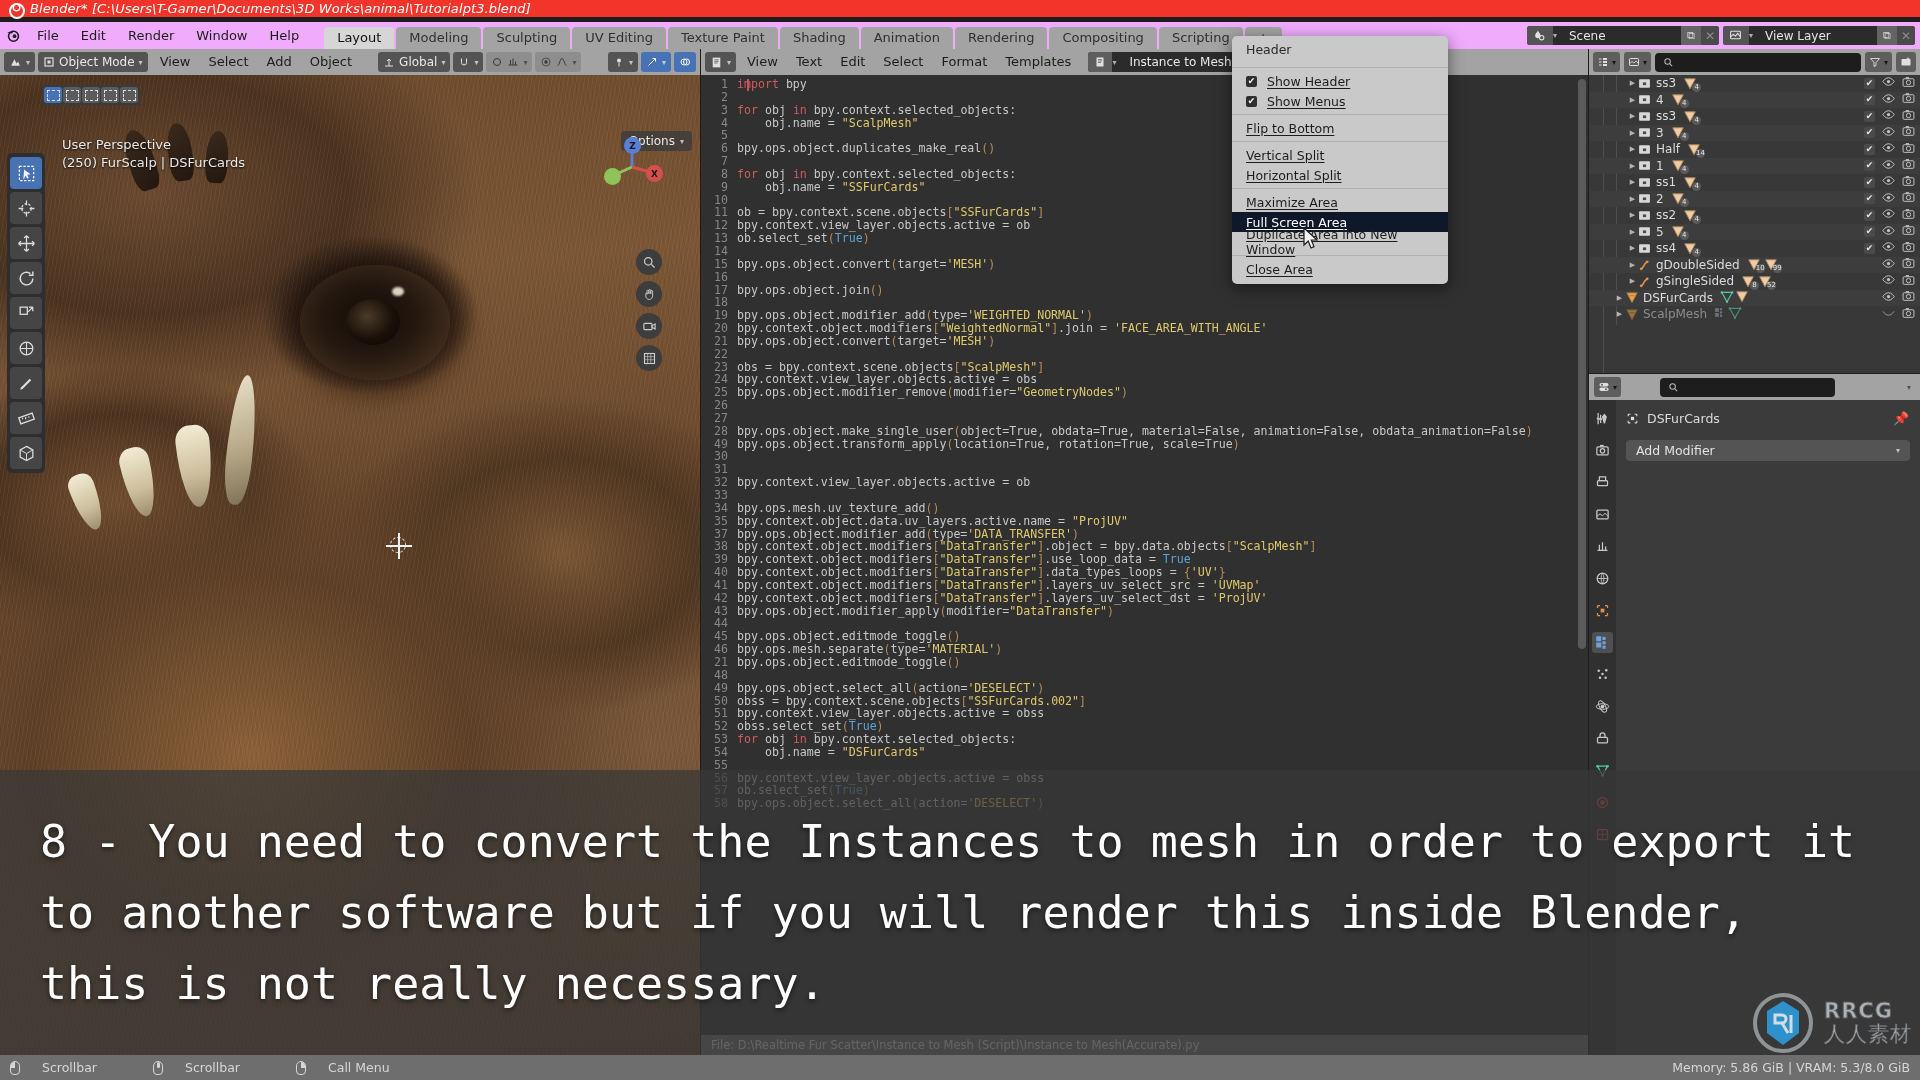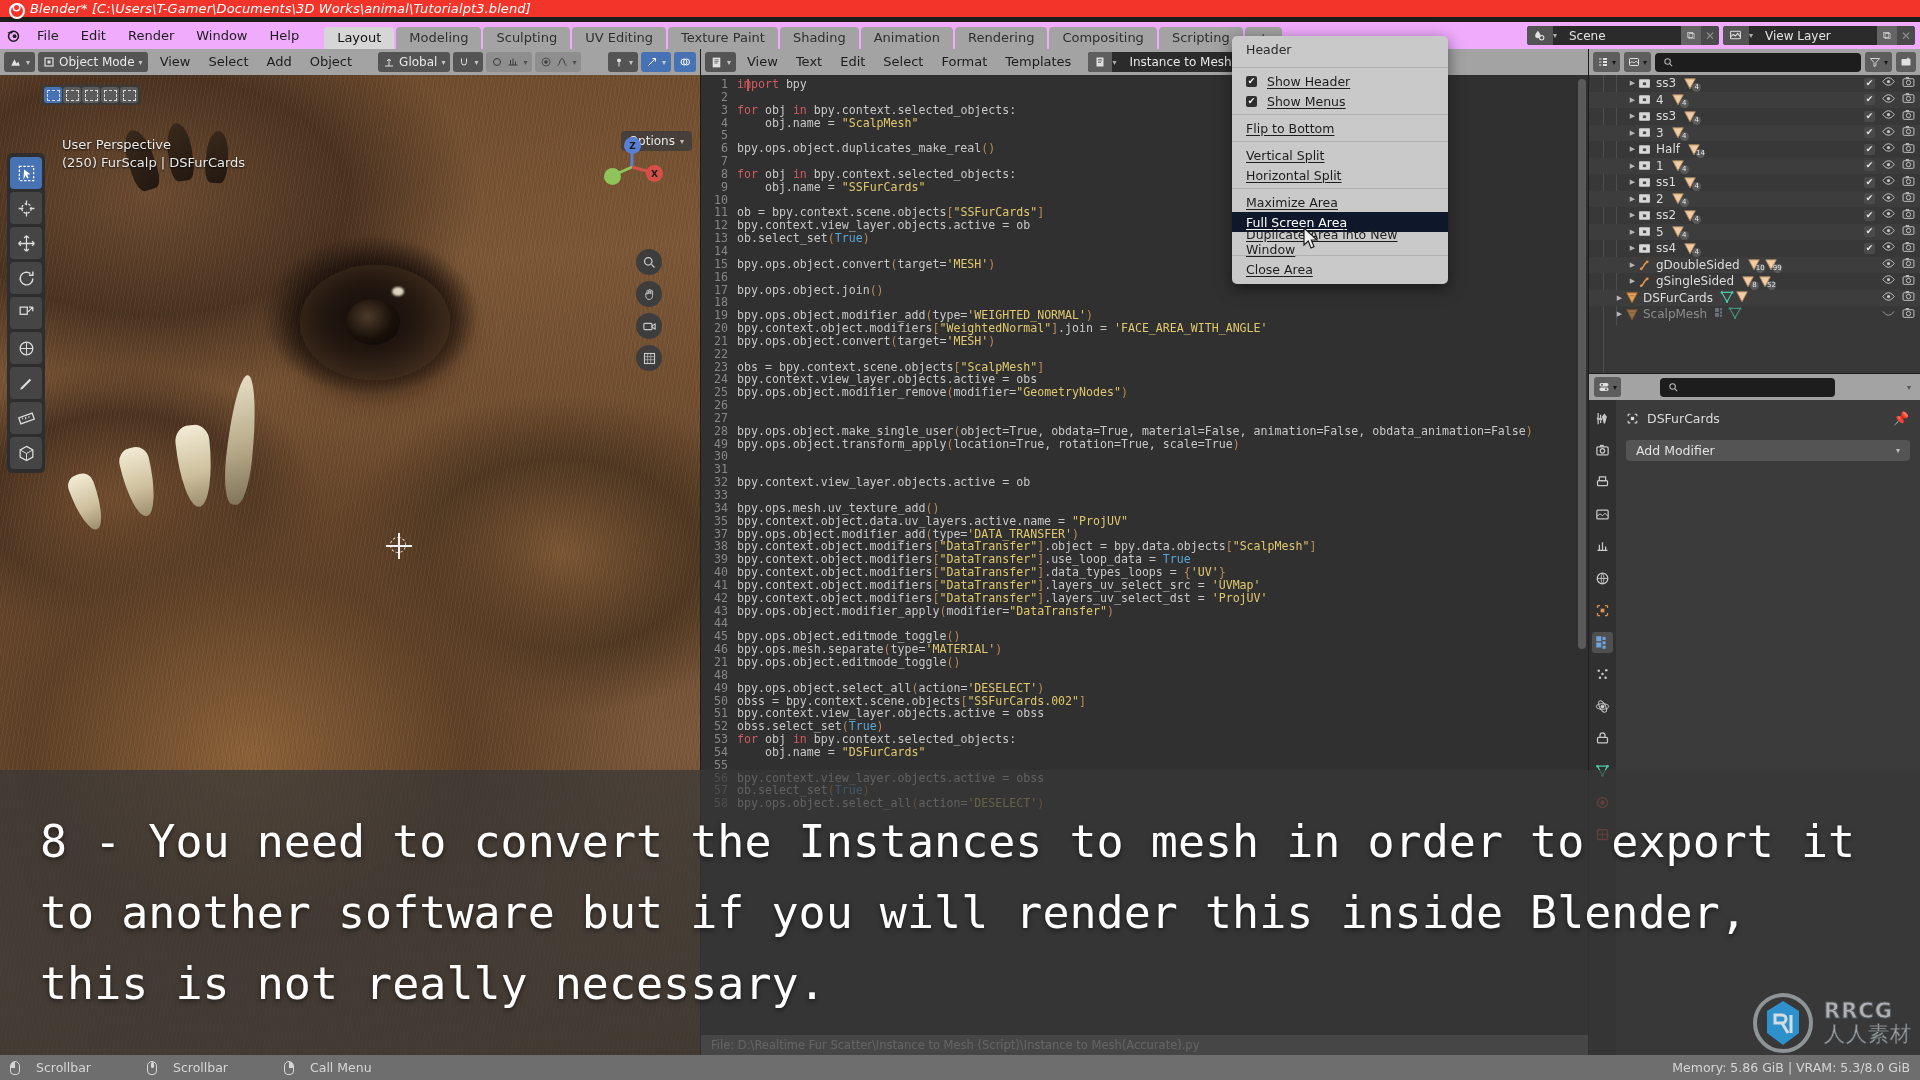--- a/index.html
+++ b/index.html
@@ -240,21 +240,21 @@
     align-items:center; gap:9px; z-index:35; opacity:.88; }
   .wm-text { display:flex; flex-direction:column; line-height:1; }
   .wm-rrcg { font-size:21px; font-weight:bold; color:#bfc3c6;
     -webkit-text-stroke:1px #5a5f63; letter-spacing:1px; }
   .wm-cn { font-size:21px; color:#aeb3b7; -webkit-text-stroke:.6px #5a5f63;
     letter-spacing:1px; margin-top:2px; }
 
   
   .statusbar { position:absolute; left:0; top:1055px; width:1920px; height:25px;
     background:#6e6e6e; display:flex; align-items:center; padding:0 10px; z-index:36; }
-  .sb-item { display:flex; align-items:center; gap:16px; margin-right:56px; }
+  .sb-item { display:flex; align-items:center; gap:22px; margin-right:56px; }
   .sb-item span { color:#d6d6d6; font-size:12.5px; }
   .mouse-ico { width:10px; height:14px; border:1.4px solid #d6d6d6;
     border-radius:5px 5px 4px 4px; position:relative; }
   .mouse-ico i { position:absolute; left:0; top:0; width:4px; height:6px;
     background:#d6d6d6; border-radius:4px 0 0 0; }
   .mouse-ico.mid i { left:2.6px; width:3px; border-radius:2px; }
   .mouse-ico.right i { left:auto; right:0; border-radius:0 4px 0 0; }
   .sb-right { margin-left:auto; color:#d6d6d6; font-size:12.5px; }
 </style>
 </head>

